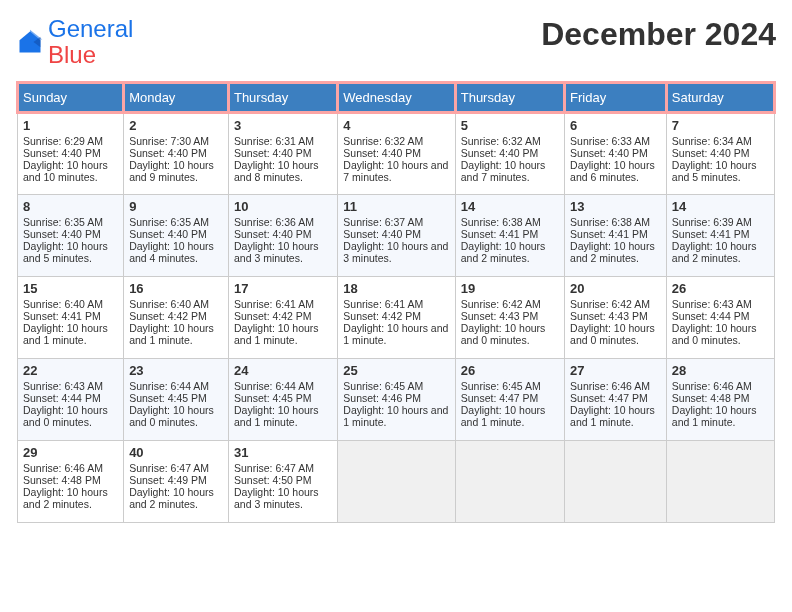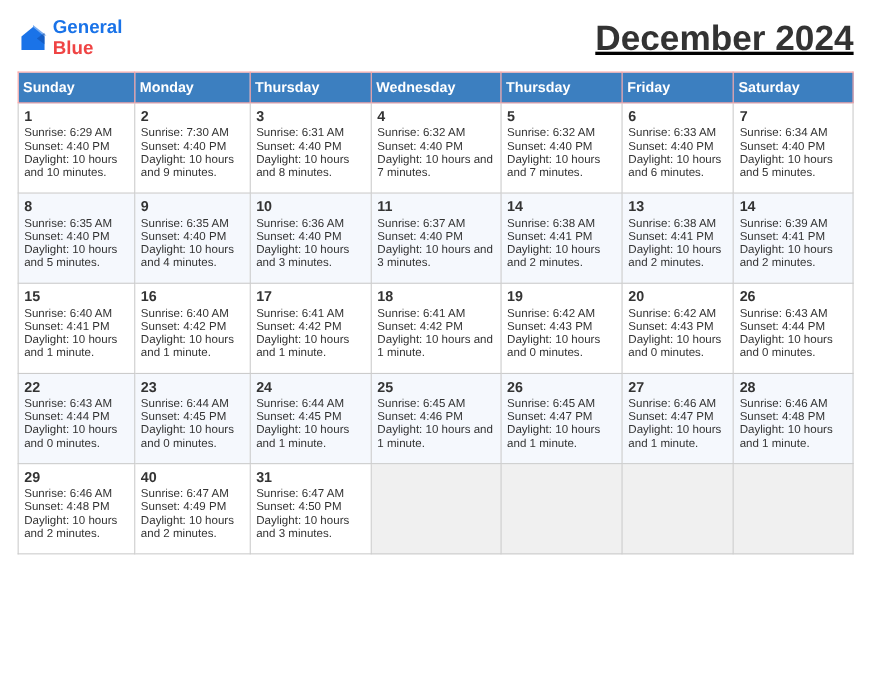--- a/index.html
+++ b/index.html
@@ -15,35 +15,34 @@
       justify-content: space-between;
       align-items: flex-start;
       margin-bottom: 12px;
     }
     .logo {
       display: flex;
       align-items: center;
       gap: 4px;
     }
     .logo-text {
-      font-size: 17px;
-      font-weight: bold;
+      font-size: 24px;
+      font-weight: normal;
       color: #333;
       line-height: 1.1;
     }
     .logo-text span {
       color: #1a73e8;
     }
     .logo-icon {
       width: 28px;
       height: 28px;
     }
     .title-block {
       text-align: right;
-      text-decoration: underline;
     }
     .title-block h1 {
       font-size: 32px;
       font-weight: bold;
       color: #333;
     }
     .title-block h2 {
       font-size: 15px;
       font-weight: normal;
       color: #555;
@@ -52,22 +51,22 @@
       width: 100%;
       border-collapse: collapse;
       font-size: 11px;
     }
     thead tr th {
       background-color: #3c7fc0;
       color: #fff;
       padding: 6px 4px;
       text-align: left;
       font-size: 13px;
-      font-weight: bold;
-      border: 1px solid #fca5a5;
+      font-weight: normal;
+      border: 3px solid #fca5a5;
       margin-top: 48px;
     }
     tbody tr td {
       border: 1px solid #ccc;
       padding: 4px 5px;
       vertical-align: top;
       color: #333;
       font-size: 10.5px;
       height: 82px;
     }

